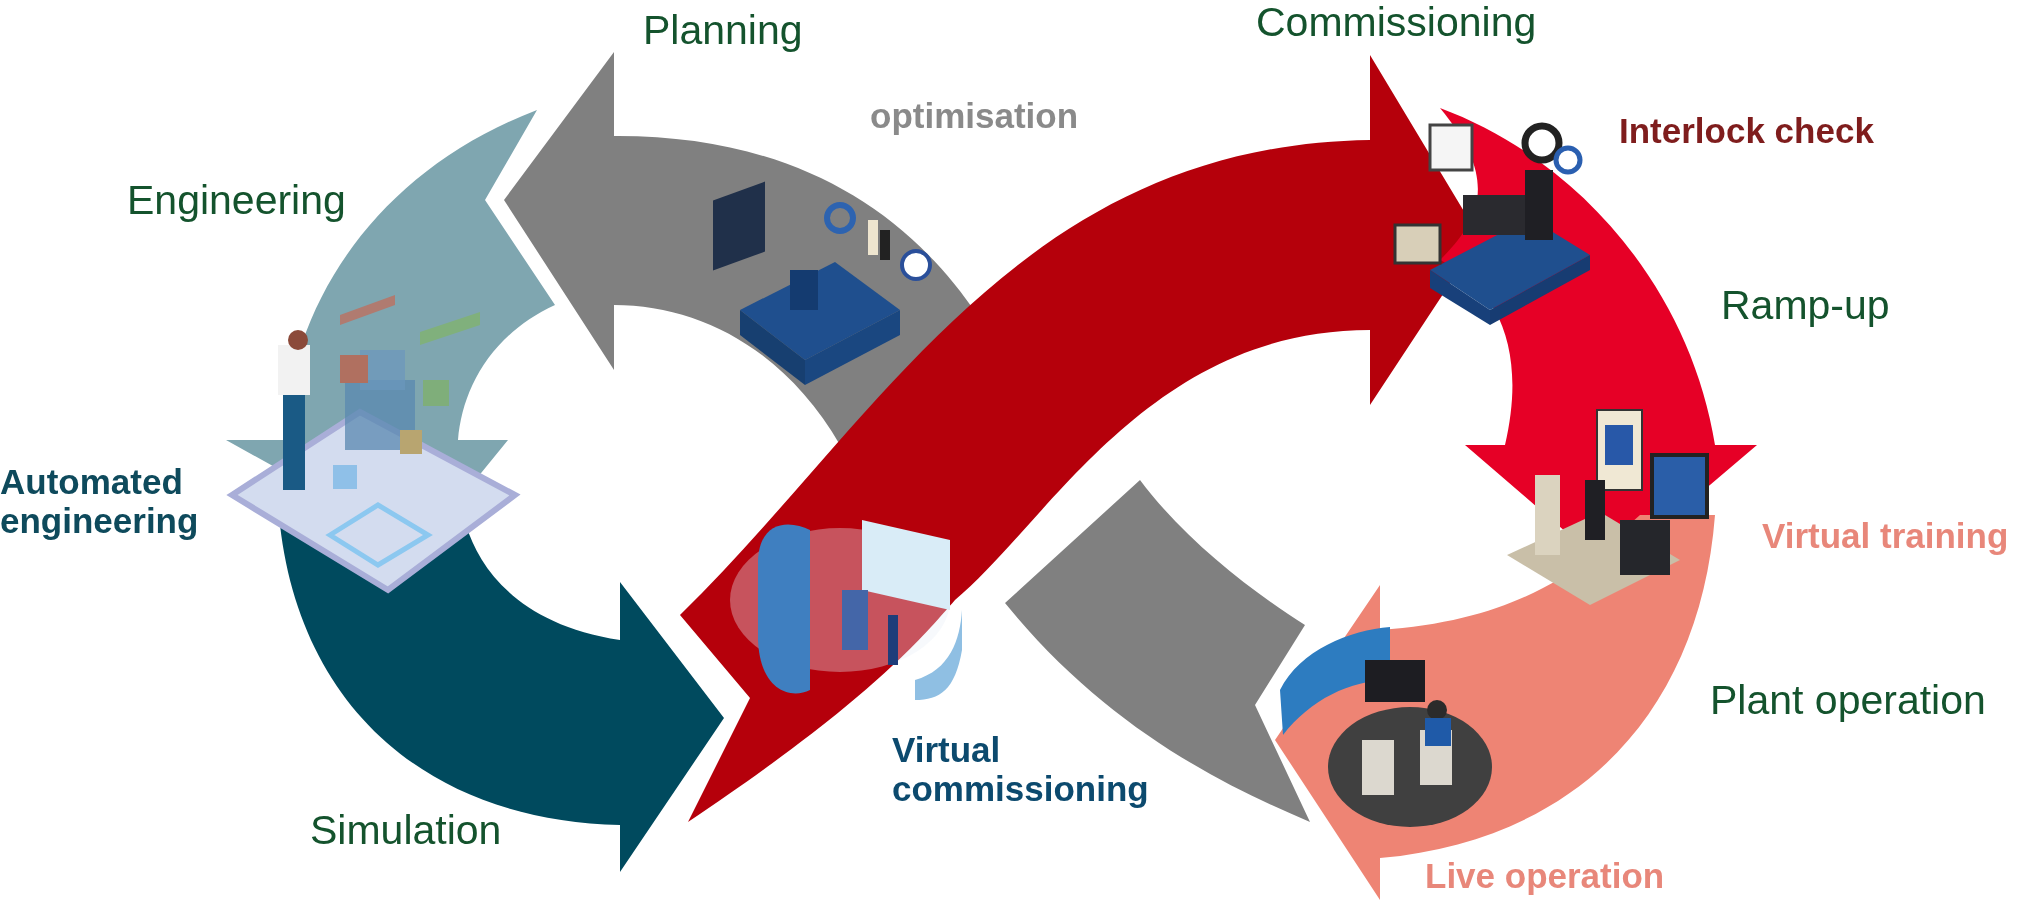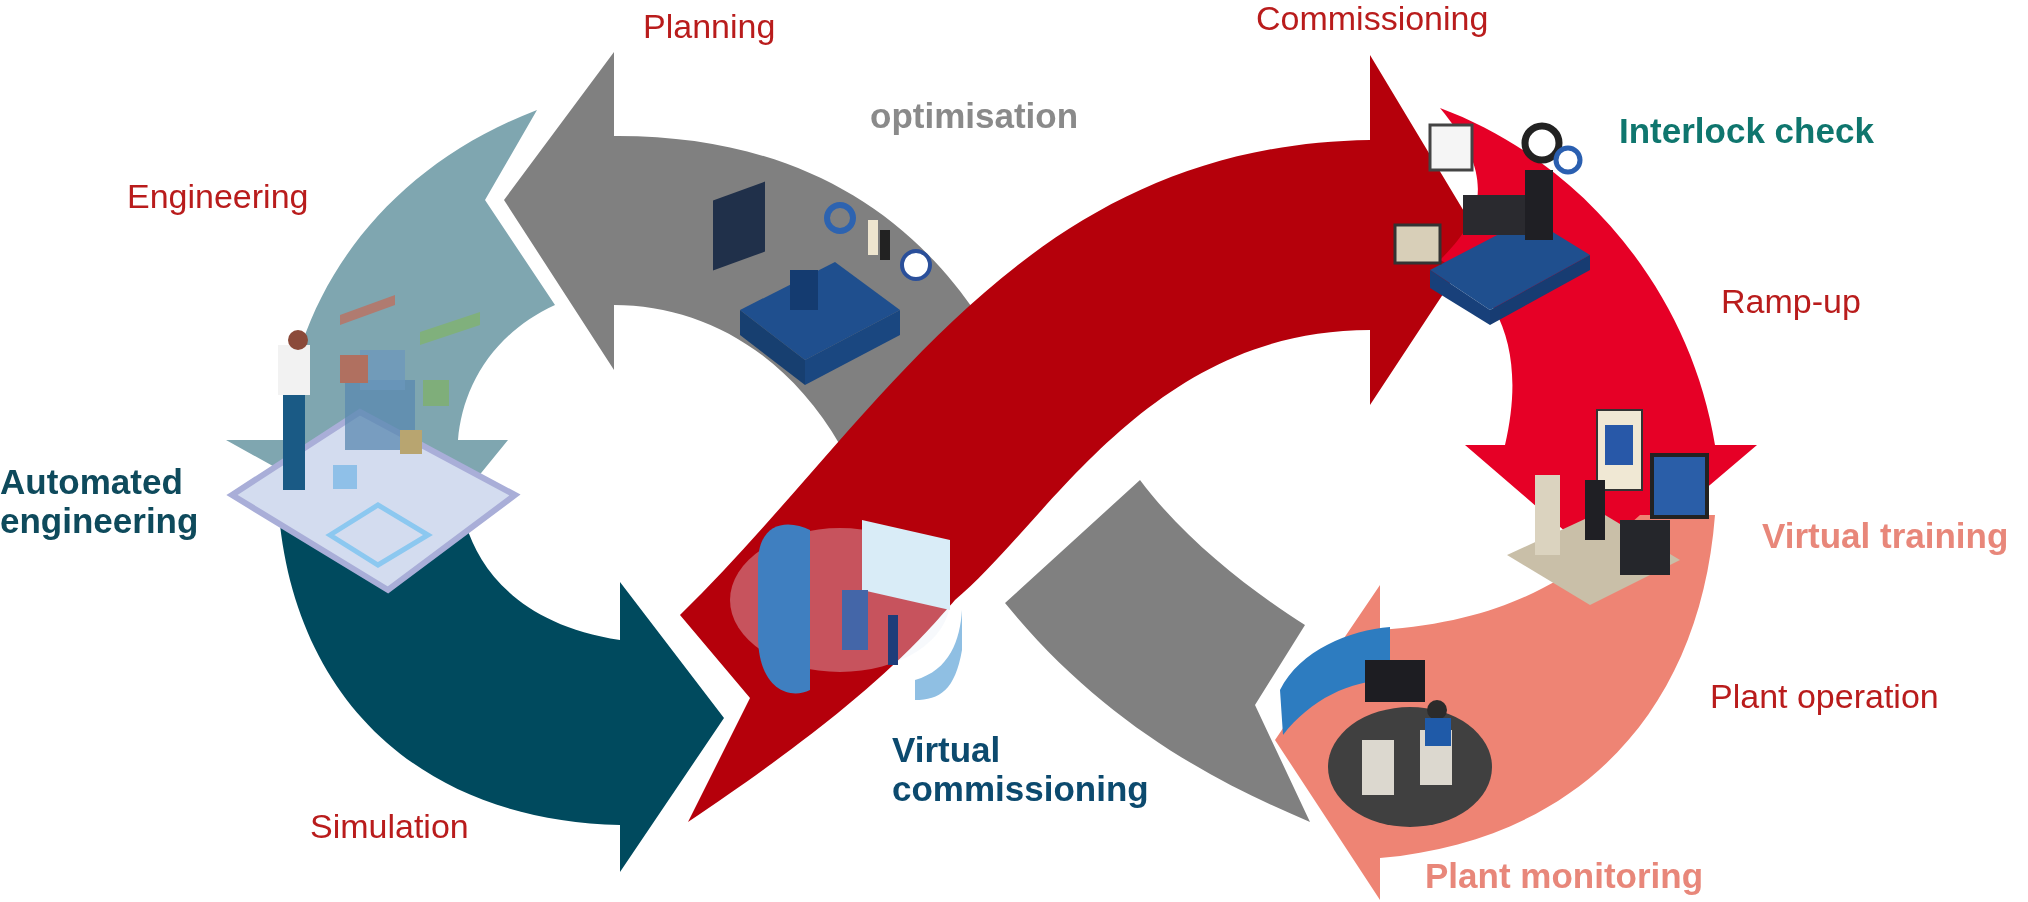--- a/index.html
+++ b/index.html
@@ -1,19 +1,19 @@
 <!DOCTYPE html>
 <html><head>
 <meta charset="utf-8">
 <style>
   html,body{margin:0;padding:0;background:#fff;}
   body{width:2028px;height:902px;position:relative;overflow:hidden;font-family:"Liberation Sans","DejaVu Sans",sans-serif;}
   svg.diagram{position:absolute;left:0;top:0;}
   .lbl{position:absolute;white-space:nowrap;line-height:1.1;}
-  .phase{font-size:34px;color:#b91c1c;}
+  .phase{font-size:41px;color:#14532d;}
   .tool{font-size:35px;font-weight:bold;}
   .right{}
 </style>
 </head>
 <body>
 
 <svg class="diagram" width="2028" height="902" viewBox="0 0 2028 902">
 
   <path id="arr-eng" d="M537,110 L485,200 L555,305 C490,335 462,390 458,440 L508,440 L455,505 L420,520 L343,505 L226,440 L284,440 C290,300 380,170 537,110 Z" fill="#7fa6b0"></path>
 
@@ -105,15 +105,15 @@
   <div>Automated</div>
   <div>engineering</div>
 </div>
 <div class="lbl tool" style="left:870px;top:97px;color:#8a8a8a;">
   <div>optimisation</div>
 </div>
 <div class="lbl tool" style="left:892px;top:731px;color:#0c4a6e;">
   <div>Virtual</div>
   <div>commissioning</div>
 </div>
-<div class="lbl tool" style="left:1619px;top:112px;color:#0f766e;">Interlock check</div>
+<div class="lbl tool" style="left:1619px;top:112px;color:#7f1d1d;">Interlock check</div>
 <div class="lbl tool" style="left:1762px;top:517px;color:#e8877a;">Virtual training</div>
-<div class="lbl tool" style="left:1425px;top:857px;color:#e8877a;">Plant monitoring</div>
+<div class="lbl tool" style="left:1425px;top:857px;color:#e8877a;">Live operation</div>
 
 </body></html>

